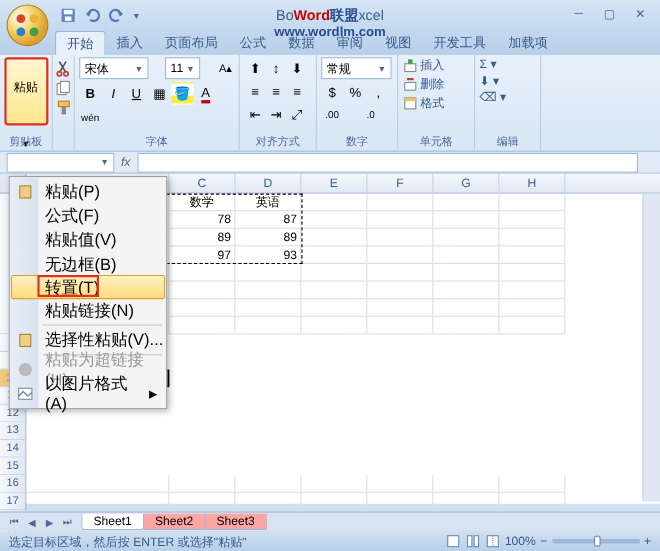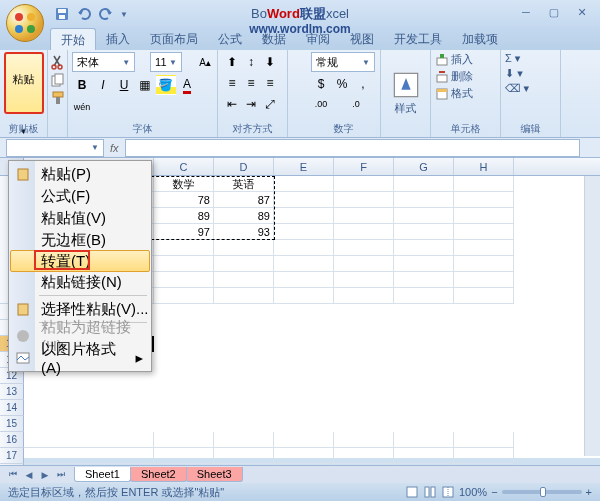--- a/index.html
+++ b/index.html
@@ -25,21 +25,21 @@
 .paste-btn-big svg { width: 24px; }
 .paste-label { font-size: 11px; margin-top: 2px; }
 .font-group { width: 150px; }
 .font-row1 { display: flex; gap: 15px; align-items: center; margin-bottom: 3px; }
 .combo { background: #fff; border: 1px solid #9fb8d8; height: 20px; display: flex; align-items: center; padding: 0 4px; font-size: 11px; }
 .combo-arrow { margin-left: auto; font-size: 8px; color: #4a6a9a; }
 .font-row2 { display: flex; gap: 1px; }
 .rb { width: 20px; height: 20px; border: 1px solid transparent; display: flex; align-items: center; justify-content: center; cursor: pointer; font-size: 12px; }
 .align-group { width: 70px; }
 .align-grid { display: grid; grid-template-columns: repeat(3, 18px); gap: 1px; }
-.num-group { width: 74px; margin-left: 19px; }
+.num-group { width: 74px; }
 .style-group { width: 50px; display:flex; align-items:center; justify-content:center; }
 .cells-group { width: 70px; }
 .cell-row { display: flex; align-items: center; gap: 2px; font-size: 11px; color: #3a5a8a; margin-bottom: 2px; }
 .edit-group { width: 60px; }
 .namebox-row { height: 20px; background: #e0ebf7; display: flex; align-items: center; border-bottom: 1px solid #9fb8d8; }
 .namebox { width: 98px; background: #fff; border: 1px solid #9fb8d8; height: 18px; margin-left: 6px; padding: 0 4px; display: flex; align-items: center; }
 .fx-label { margin: 0 6px; font-style: italic; color: #666; }
 .formula-bar { flex: 1; background: #fff; border: 1px solid #9fb8d8; height: 18px; margin-right: 20px; }
 .sheet-area { position: relative; background: #fff; }
 .col-headers { display: flex; height: 18px; background: linear-gradient(#f5f8fc, #e0e8f3); border-bottom: 1px solid #9fb8d8; margin-left: 24px; }
@@ -212,29 +212,20 @@
       <div class="rb">$</div>
       <div class="rb">%</div>
       <div class="rb">,</div>
     </div>
     <div style="display:flex;gap:15px">
       <div class="rb" style="font-size:9px">.00</div>
       <div class="rb" style="font-size:9px">.0</div>
     </div>
     <div class="group-label">数字</div>
   </div>
-  <div class="group style-group">
-    <div style="text-align:center">
-      <svg width="28" height="28" viewBox="0 0 24 24">
-          <rect x="2" y="2" width="20" height="20" fill="#fff" stroke="#888"></rect>
-          <path d="M12 6 L16 16 L8 16 Z" fill="#4a7ac0"></path>
-        </svg>
-      <div style="font-size:11px;color:#3a5a8a">样式</div>
-    </div>
-  </div>
   <div class="group cells-group">
     <div class="cell-row">
         <svg width="14" height="14" viewBox="0 0 14 14">
           <rect x="2" y="5" width="10" height="7" fill="#fff" stroke="#888"></rect>
           <rect x="5" y="1" width="4" height="4" fill="#40a040"></rect>
         </svg>
         <span>插入</span>
       </div>
     <div class="cell-row">
         <svg width="14" height="14" viewBox="0 0 14 14">

